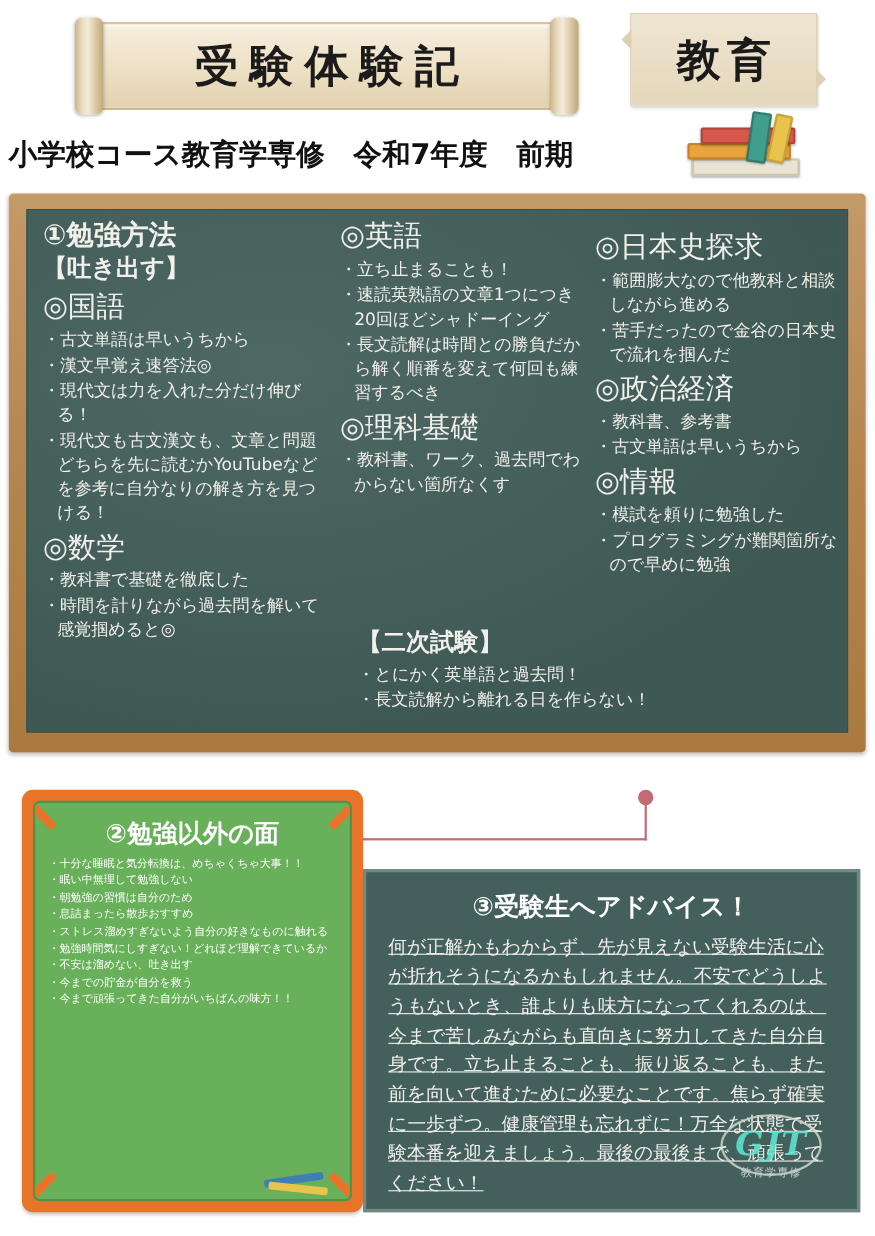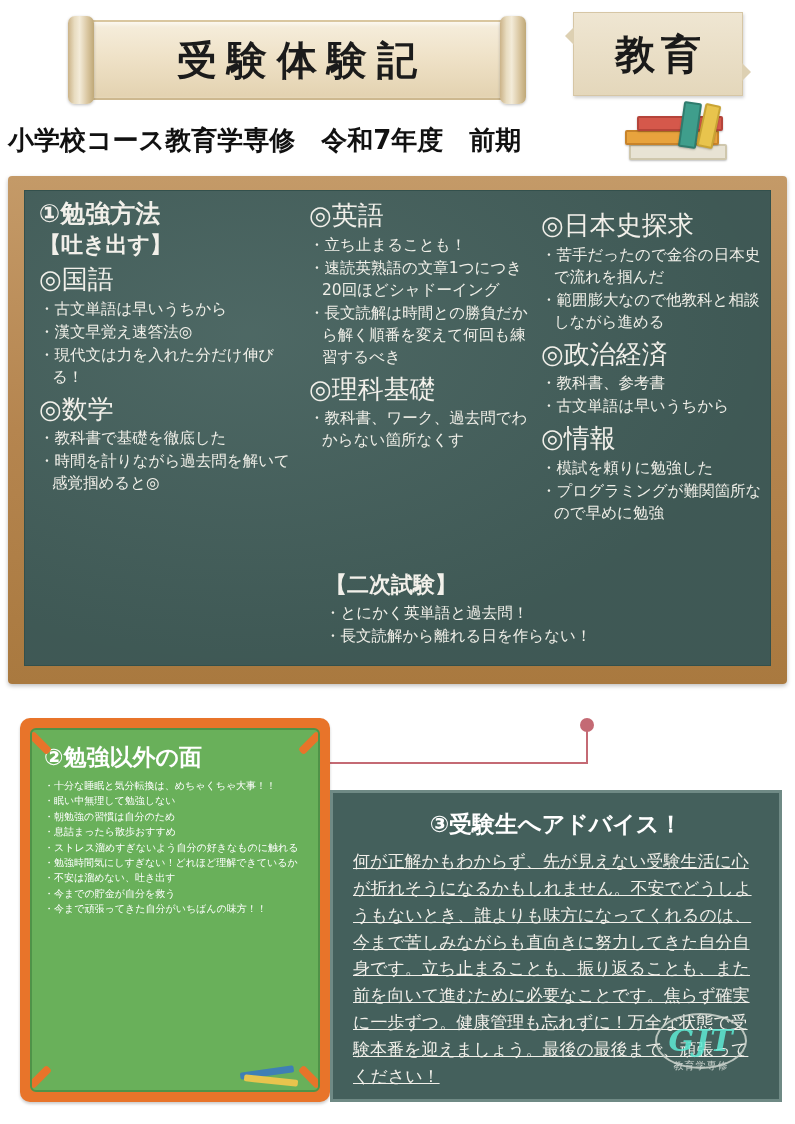--- a/index.html
+++ b/index.html
@@ -167,21 +167,21 @@
     overflow: hidden;
   }
   .corner {
     position: absolute; width: 26px; height: 8px; background: #e8742a; border-radius: 3px;
   }
   .corner.tl { left: -5px; top: 9px; transform: rotate(45deg); }
   .corner.tr { right: -5px; top: 9px; transform: rotate(-45deg); }
   .corner.bl { left: -5px; bottom: 9px; transform: rotate(-45deg); }
   .corner.br { right: -5px; bottom: 9px; transform: rotate(45deg); }
   .green-title {
-    color: #fff; font-weight: bold; font-size: 23px; 
+    color: #fff; font-weight: bold; font-size: 23px; text-align: center;
     margin: 2px 0 6px 0; font-family: "DejaVu Sans", sans-serif;
   }
   ul.green-items { list-style: none; margin: 0; padding: 0; }
   ul.green-items li {
     color: #ffffff; font-size: 10px; line-height: 1.44;
     padding-left: 13px; text-indent: -13px; margin-bottom: 1px;
     font-family: "DejaVu Sans", sans-serif;
   }
   .pencils { position: absolute; right: 12px; bottom: 2px; width: 70px; height: 22px; }
   .pencil { position: absolute; height: 7px; border-radius: 2px; }
@@ -269,20 +269,21 @@
 
         <div class="col col1 bb-text">
           <div class="h-big">①勉強方法</div>
           <div class="h-plain">【吐き出す】</div>
 
           <div class="h-mid">◎国語</div>
           <ul class="items">
             <li>・古文単語は早いうちから</li>
             <li>・漢文早覚え速答法◎</li>
             <li>・現代文は力を入れた分だけ伸びる！</li>
+            <li>・現代文も古文漢文も、文章と問題どちらを先に読むかYouTubeなどを参考に自分なりの解き方を見つける！</li>
           </ul>
 
           <div class="h-mid">◎数学</div>
           <ul class="items">
             <li>・教科書で基礎を徹底した</li>
             <li>・時間を計りながら過去問を解いて感覚掴めると◎</li>
           </ul>
         </div>
 
         <div class="col col2 bb-text">
@@ -295,22 +296,22 @@
 
           <div class="h-mid">◎理科基礎</div>
           <ul class="items">
             <li>・教科書、ワーク、過去問でわからない箇所なくす</li>
           </ul>
         </div>
 
         <div class="col col3 bb-text">
           <div class="h-mid" style="margin-top:10px">◎日本史探求</div>
           <ul class="items">
+            <li>・範囲膨大なので他教科と相談しながら進める</li>
             <li>・苦手だったので金谷の日本史で流れを掴んだ</li>
-            <li>・範囲膨大なので他教科と相談しながら進める</li>
           </ul>
 
           <div class="h-mid">◎政治経済</div>
           <ul class="items">
             <li>・教科書、参考書</li>
             <li>・古文単語は早いうちから</li>
           </ul>
 
           <div class="h-mid">◎情報</div>
           <ul class="items">

